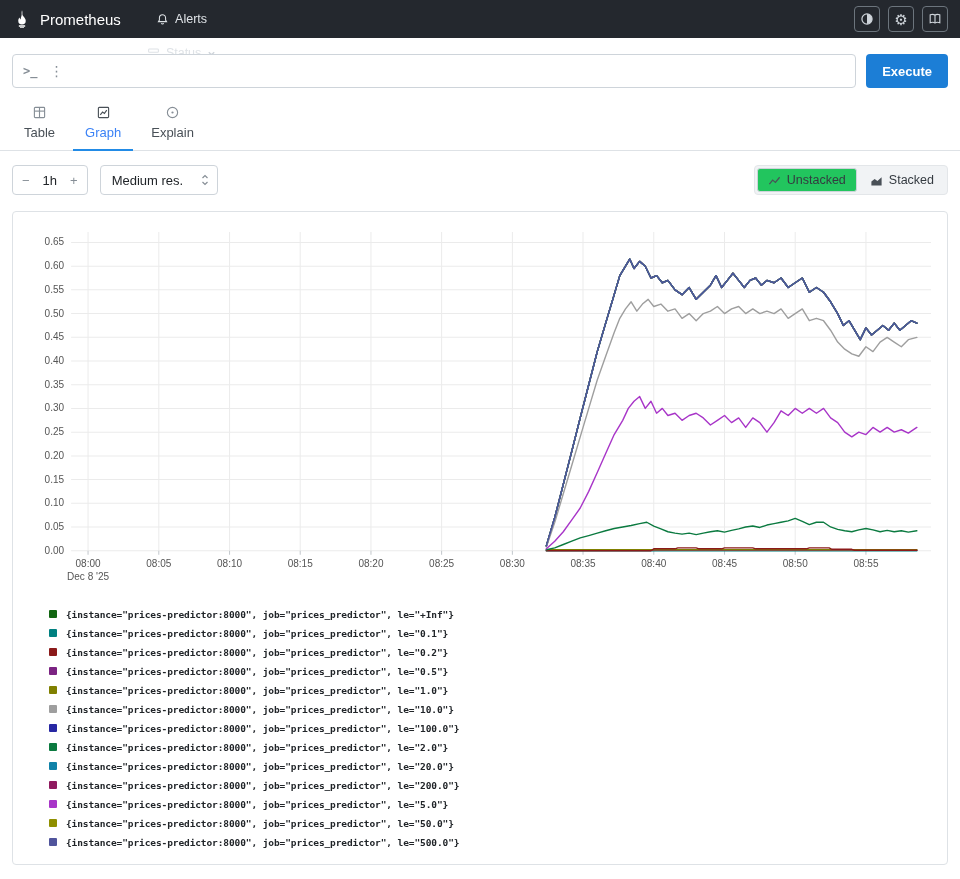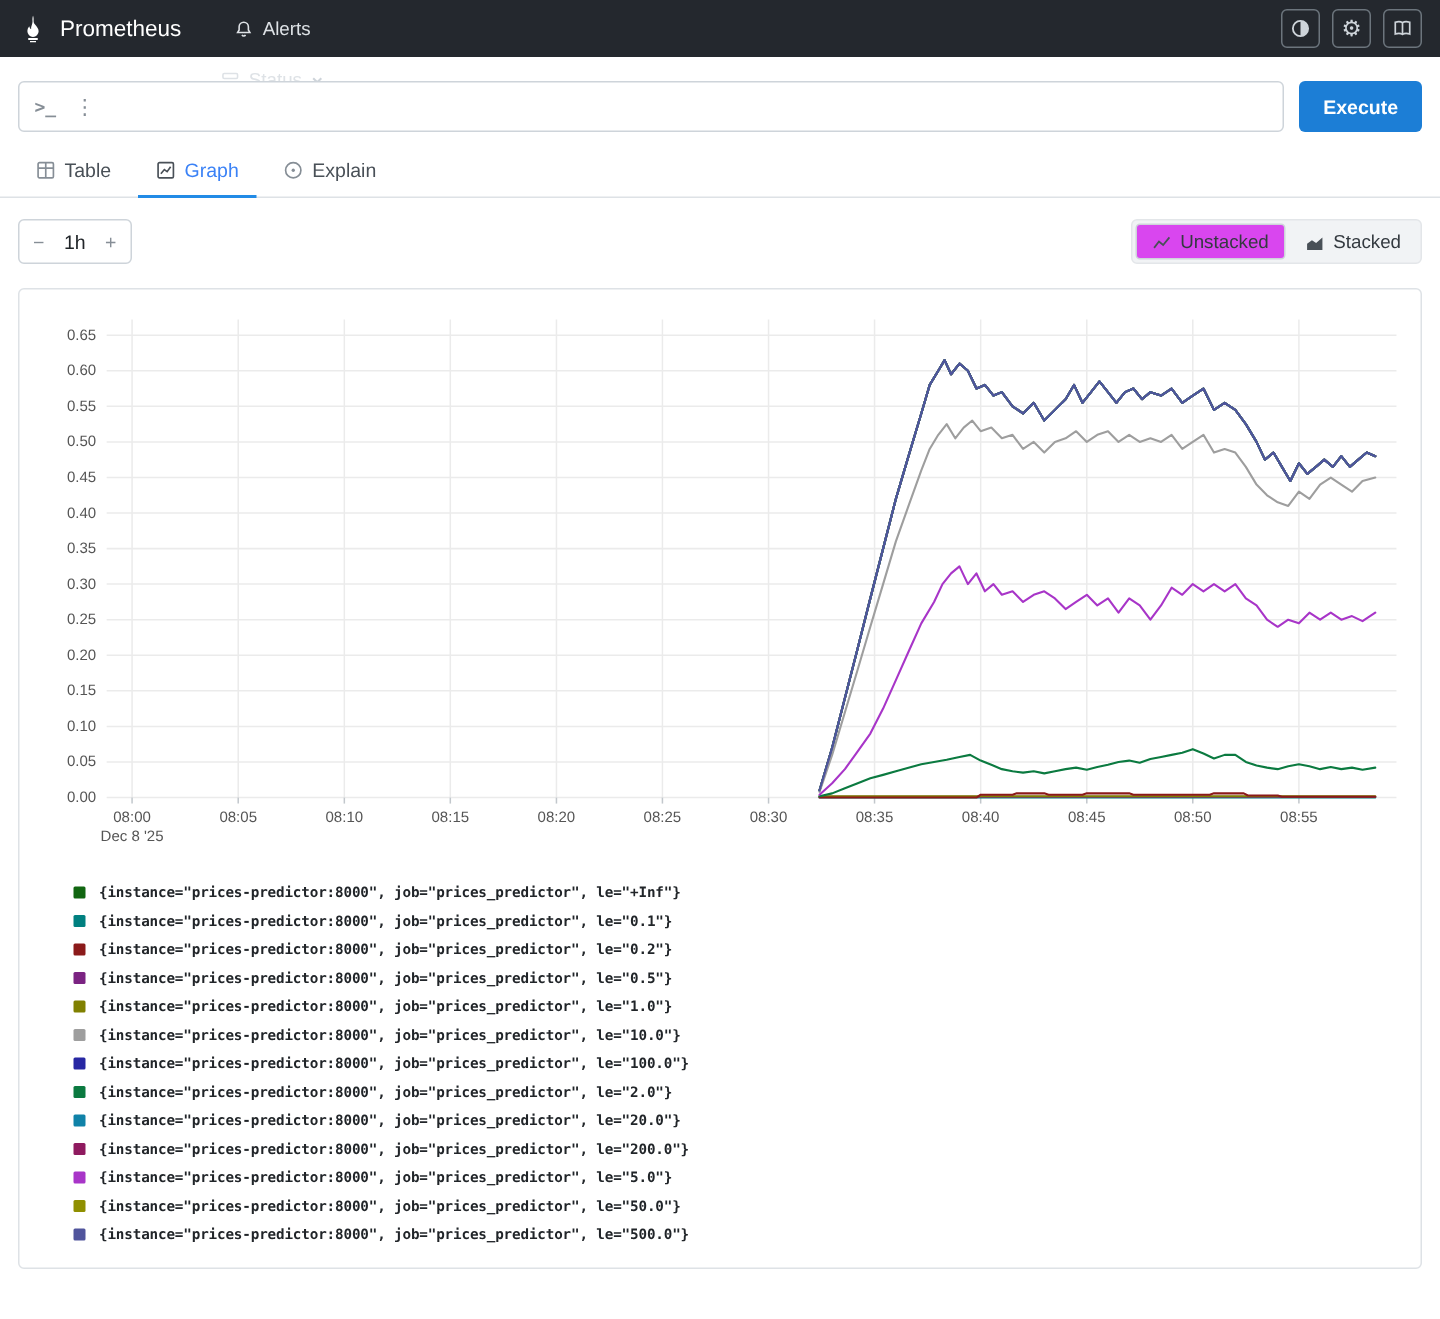--- a/index.html
+++ b/index.html
@@ -24,37 +24,37 @@
   .expr { flex:1; font:12.5px "DejaVu Sans Mono",monospace; color:#212529; white-space:nowrap; overflow:hidden; }
   .tk-fn { color:#1660c9; }
   .tk-paren { font-weight:700; color:#111; }
   .tk-bracket { color:#111; }
   .tk-dur { color:#cf3e3e; }
   .kebab { color:#868e96; font-size:14px; padding:0 3px; cursor:pointer; }
   .execute { background:#1c7ed6; color:#fff; border:none; border-radius:4px; font:600 13px "Liberation Sans",sans-serif; padding:0 16px; height:34px; cursor:pointer; }
 
   
   .tabs-row { display:flex; gap:6px; padding:10px 12px 0; border-bottom:1px solid #dee2e6; }
-  .tab { display:flex; align-items:center; gap:6px; padding:8px 12px 9px; font-size:13px; color:#495057; border-bottom:2px solid transparent; margin-bottom:-1px; cursor:pointer; }
+  .tab { display:flex; align-items:center; gap:6px; padding:8px 12px 9px; font-size:13px; color:#495057; border-bottom:2px solid transparent; margin-bottom:-1px; cursor:pointer;flex-direction:column; }
   .tab.active { color:#3b82f6; border-bottom-color:#228be6; }
   .tab svg { color:#868e96; }
   .tab.active svg { color:#495057; }
 
   
   .controls-row { display:flex; align-items:center; gap:12px; padding:14px 12px; }
   .group { display:flex; align-items:center; border:1px solid #ced4da; border-radius:4px; height:30px; background:#fff; }
   .seg { padding:0 9px; font-size:13px; display:flex; align-items:center; height:100%; cursor:pointer; }
   .muted { color:#868e96; }
   .range-val { font-size:13px; color:#212529; padding:0 4px; }
   .endtime-input { border:none; outline:none; width:88px; font-size:13px; font-family:"Liberation Sans",sans-serif; color:#212529; }
   .endtime-input::placeholder { color:#adb5bd; }
   .select { display:flex; align-items:center; border:1px solid #ced4da; border-radius:4px; height:30px; padding:0 8px 0 11px; min-width:110px; font-size:13px; cursor:pointer; gap:18px; background:#fff; }
   .toggle-wrap { margin-left:auto; background:#f1f3f5; border:1px solid #e3e6e9; border-radius:4px; padding:2px; display:flex; gap:2px; }
   .toggle { display:flex; align-items:center; gap:6px; font-size:12.5px; color:#343a40; padding:4px 10px; border-radius:3px; border:1px solid transparent; cursor:pointer; }
-  .toggle.active { background:#d946ef; border-color:#ced4da; }
+  .toggle.active { background:#22c55e; border-color:#ced4da; }
   .toggle svg { color:#495057; }
 
   
   .graph-card { margin:2px 12px 12px; border:1px solid #dee2e6; border-radius:4px; padding:12px 10px 12px; }
   #chart-svg { width:100%; display:block; }
   #chart-svg .gl { stroke:#ebebeb; stroke-width:1; }
   #chart-svg .tick { stroke:#c2c7cc; stroke-width:1; }
   #chart-svg text { font-family:"Liberation Sans",sans-serif; font-size:10px; fill:#555; }
   #chart-svg .yl { text-anchor:end; }
   #chart-svg .xl { text-anchor:middle; }
@@ -175,20 +175,29 @@
       </span>
       <span>Explain</span>
     </div>
   </div>
 
   <div class="controls-row">
     <div class="group">
       <span class="seg muted">−</span>
       <span class="seg range-val">1h</span>
       <span class="seg muted">+</span>
+    </div>
+    <div class="select">
+      <span>Medium res.</span>
+      <span style="display:flex;">
+        <svg width="8" height="14" viewBox="0 0 8 14" fill="none" stroke="#868e96" stroke-width="1.2">
+            <path d="M1.5 5 4 2.5 6.5 5"></path>
+            <path d="M1.5 9 4 11.5 6.5 9"></path>
+          </svg>
+      </span>
     </div>
     <div class="toggle-wrap">
       <div class="toggle active">
         <span style="display:flex;">
           <svg width="13" height="13" viewBox="0 0 14 14" fill="none" stroke="currentColor" stroke-width="1.3">
               <polyline points="1.5,11 5,6.5 8,9 12.5,3.5"></polyline>
             </svg>
         </span>
         <span>Unstacked</span>
       </div>

